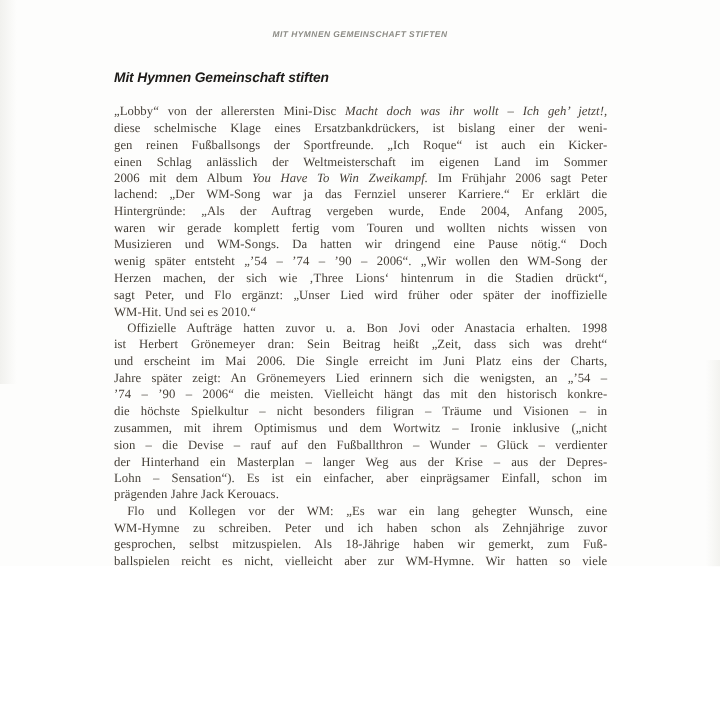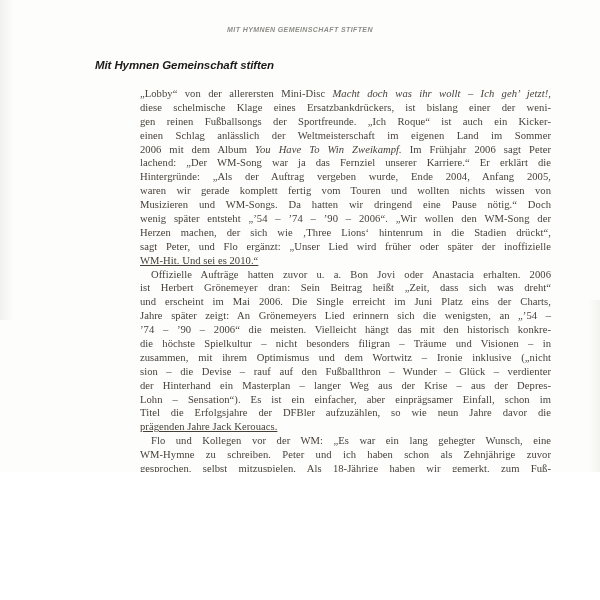--- a/index.html
+++ b/index.html
@@ -59,32 +59,30 @@
   }
   .body-text {
     position: absolute;
     top: 87px;
     left: 95px;
     width: 411px;
     font-size: 10.6px;
     line-height: 13.9px;
     color: #453f37;
     letter-spacing: 0.05px;
-    margin-left: 45px;
   }
   .body-text .line {
     text-align: justify;
     text-align-last: justify;
     white-space: normal;
     height: 13.9px;
     overflow: visible;
   }
   .body-text .line.para-end {
     text-align-last: left;
-    text-decoration: underline;
   }
   .body-text .line.indent {
     text-indent: 11px;
   }
   .body-text em {
     font-style: italic;
   }
   .page-number {
     position: absolute;
     top: 543px;
@@ -116,31 +114,30 @@
       <div class="line"><span>einen Schlag anlässlich der Weltmeisterschaft im eigenen Land im Sommer</span></div>
       <div class="line"><span>2006 mit dem Album </span><em>You Have To Win Zweikampf.</em><span> Im Frühjahr 2006 sagt Peter</span></div>
       <div class="line"><span>lachend: „Der WM-Song war ja das Fernziel unserer Karriere.“ Er erklärt die</span></div>
       <div class="line"><span>Hintergründe: „Als der Auftrag vergeben wurde, Ende 2004, Anfang 2005,</span></div>
       <div class="line"><span>waren wir gerade komplett fertig vom Touren und wollten nichts wissen von</span></div>
       <div class="line"><span>Musizieren und WM-Songs. Da hatten wir dringend eine Pause nötig.“ Doch</span></div>
       <div class="line"><span>wenig später entsteht „’54 – ’74 – ’90 – 2006“. „Wir wollen den WM-Song der</span></div>
       <div class="line"><span>Herzen machen, der sich wie ‚Three Lions‘ hintenrum in die Stadien drückt“,</span></div>
       <div class="line"><span>sagt Peter, und Flo ergänzt: „Unser Lied wird früher oder später der inoffizielle</span></div>
       <div class="line para-end"><span>WM-Hit. Und sei es 2010.“</span></div>
-      <div class="line indent"><span>Offizielle Aufträge hatten zuvor u. a. Bon Jovi oder Anastacia erhalten. 2006</span></div>
+      <div class="line indent"><span>Offizielle Aufträge hatten zuvor u. a. Bon Jovi oder Anastacia erhalten. 1998</span></div>
       <div class="line"><span>ist Herbert Grönemeyer dran: Sein Beitrag heißt „Zeit, dass sich was dreht“</span></div>
       <div class="line"><span>und erscheint im Mai 2006. Die Single erreicht im Juni Platz eins der Charts,</span></div>
       <div class="line"><span>Jahre später zeigt: An Grönemeyers Lied erinnern sich die wenigsten, an „’54 –</span></div>
       <div class="line"><span>’74 – ’90 – 2006“ die meisten. Vielleicht hängt das mit den historisch konkre-</span></div>
       <div class="line"><span>die höchste Spielkultur – nicht besonders filigran – Träume und Visionen – in</span></div>
       <div class="line"><span>zusammen, mit ihrem Optimismus und dem Wortwitz – Ironie inklusive („nicht</span></div>
       <div class="line"><span>sion – die Devise – rauf auf den Fußballthron – Wunder – Glück – verdienter</span></div>
       <div class="line"><span>der Hinterhand ein Masterplan – langer Weg aus der Krise – aus der Depres-</span></div>
       <div class="line"><span>Lohn – Sensation“). Es ist ein einfacher, aber einprägsamer Einfall, schon im</span></div>
-      <div class="line"><span>Titel die Erfolgsjahre der DFBler aufzuzählen, so wie neun Jahre davor die</span></div>
       <div class="line para-end"><span>prägenden Jahre Jack Kerouacs.</span></div>
       <div class="line indent"><span>Flo und Kollegen vor der WM: „Es war ein lang gehegter Wunsch, eine</span></div>
       <div class="line"><span>WM-Hymne zu schreiben. Peter und ich haben schon als Zehnjährige zuvor</span></div>
       <div class="line"><span>gesprochen, selbst mitzuspielen. Als 18-Jährige haben wir gemerkt, zum Fuß-</span></div>
       <div class="line"><span>ballspielen reicht es nicht, vielleicht aber zur WM-Hymne. Wir hatten so viele</span></div>
     </div>
 
   <div class="page-number">159</div>
 </div>
 

